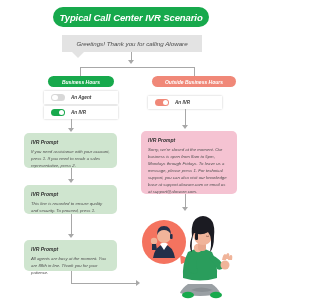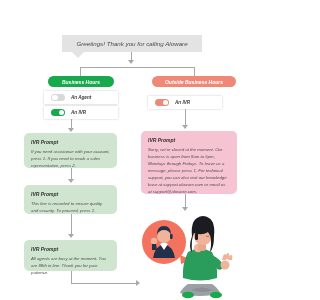--- a/index.html
+++ b/index.html
@@ -110,20 +110,21 @@
   .pp1{left:141px;top:131px;width:96px;height:63px;}
 
   
   .illu{position:absolute;left:136px;top:208px;width:126px;height:92px;}
 </style>
 </head>
 <body>
 
 <div class="canvas">
 
+  <div class="title-banner">Typical Call Center IVR Scenario</div>
 
   <div class="greeting-box">Greetings! Thank you for calling Aloware</div>
   <div class="greeting-tail"></div>
 
   <div class="ln vline" style="left:131px;top:52px;height:9px;"></div>
   <div class="arrow-down" style="left:128px;top:60px;"></div>
 
   <div class="ln hline" style="left:80px;top:67px;width:114px;"></div>
   <div class="ln vline" style="left:80px;top:67px;height:9px;"></div>
   <div class="ln vline" style="left:194px;top:67px;height:9px;"></div>

